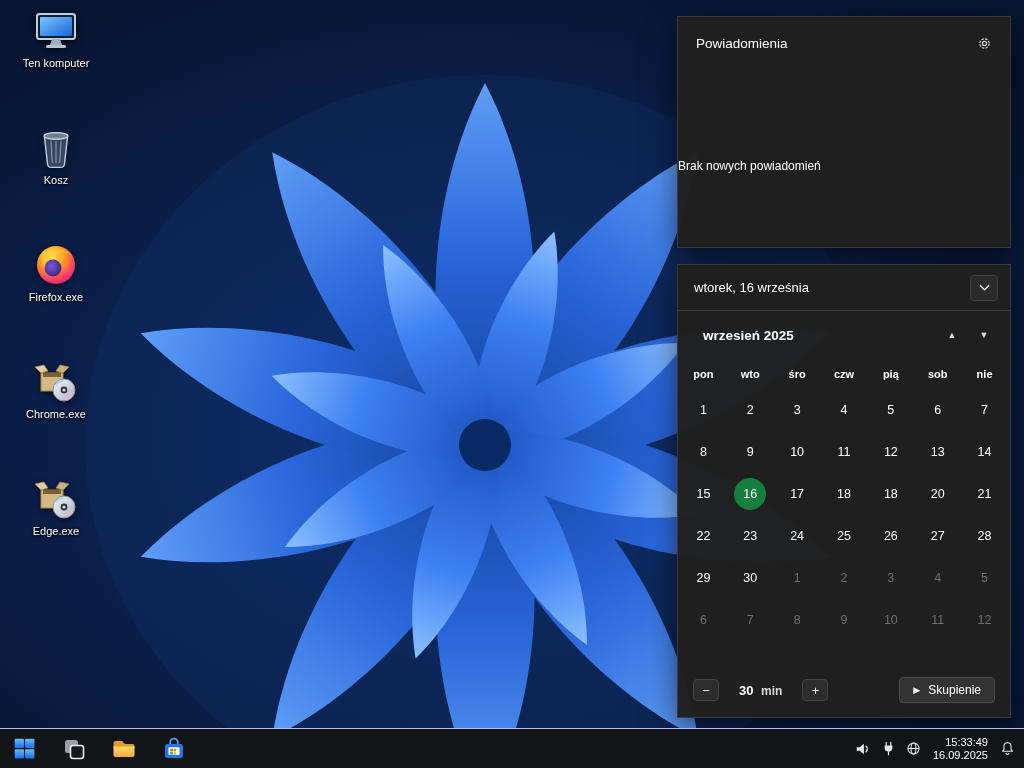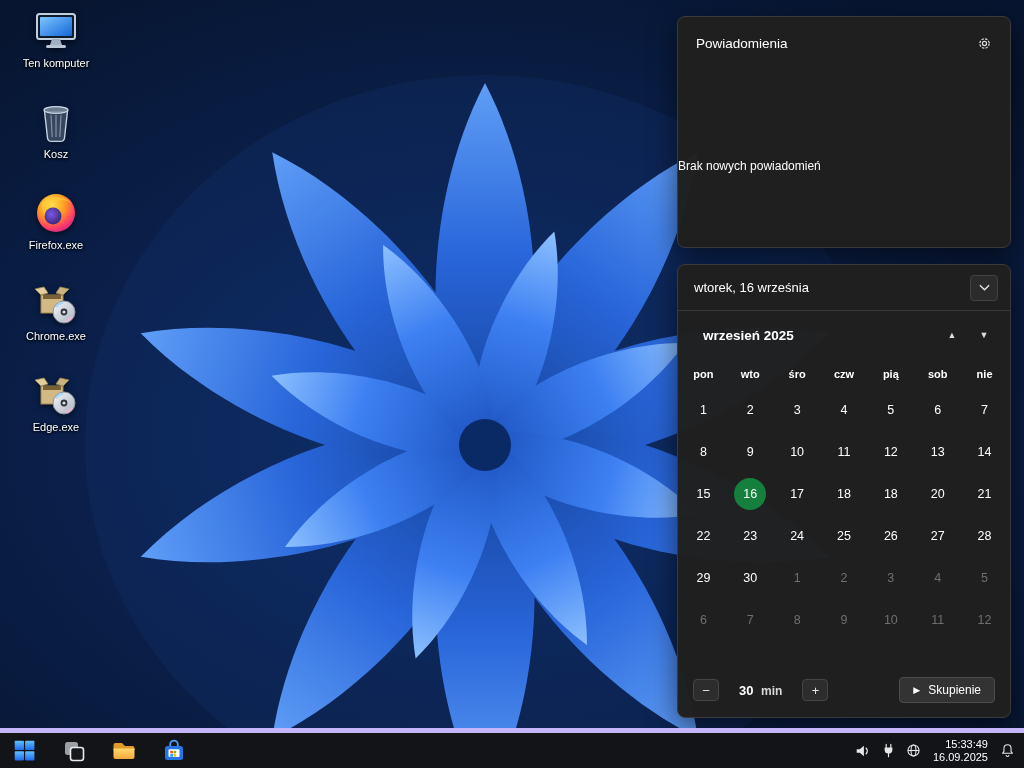--- a/index.html
+++ b/index.html
@@ -3,29 +3,29 @@
 <meta charset="utf-8">
 <style>
   * { margin:0; padding:0; box-sizing:border-box; }
   html,body { width:1024px; height:768px; overflow:hidden; background:#000;
               font-family:"Liberation Sans", sans-serif; }
 
   
   .desktop { position:absolute; left:0; top:0; width:1024px; height:728px; overflow:hidden; }
   .wallpaper { position:absolute; inset:0; }
 
-  .icon-col { position:absolute; left:10px; top:6px; display:flex; flex-direction:column; gap:2px; }
+  .icon-col { position:absolute; left:10px; top:6px; display:flex; flex-direction:column; gap:28px; }
   .desk-icon { width:92px; height:89px; display:flex; flex-direction:column; align-items:center; gap:3px; cursor:default; }
   .desk-icon svg { width:48px; height:48px; filter:drop-shadow(0 2px 3px rgba(0,0,0,.55)); }
   .desk-icon .lbl { color:#fff; font-size:11px; text-align:center; line-height:13px;
                     text-shadow:0 1px 3px #000, 0 0 3px rgba(0,0,0,.9); }
 
   
   .panel { position:absolute; background:rgba(32,32,32,.985); border:1px solid #3a3a3a;
-           border-radius:8px; box-shadow:0 10px 28px rgba(0,0,0,.55); color:#fff; }
+           border-radius:0; box-shadow:0 10px 28px rgba(0,0,0,.55); color:#fff; }
 
   .notif-panel { left:677px; top:16px; width:334px; height:232px; }
   .notif-head { display:flex; align-items:center; justify-content:space-between; padding:12px 12px 0 18px; }
   .notif-title { font-size:13.5px; }
   .icon-btn { width:28px; height:28px; border:none; background:transparent; border-radius:4px;
               display:flex; align-items:center; justify-content:center; cursor:pointer; }
   .notif-empty { position:absolute; left:0; right:0; top:142px; text-align:left; font-size:12px; color:#fff; }
 
   .cal-panel { left:677px; top:264px; width:334px; height:718px; height:454px; }
   .cal-header { height:46px; display:flex; align-items:center; justify-content:space-between;
@@ -57,21 +57,21 @@
   .focus-time { margin:0 20px; font-size:13px; }
   .focus-time .mins { font-weight:700; }
   .focus-time .unit { color:#d9d9d9; margin-left:4px; font-size:12px;font-weight:bold; }
   .focus-btn { margin-left:auto; height:26px; padding:0 13px; background:#333333; border:1px solid #4c4c4c;
                border-radius:4px; color:#fff; font-size:12px; display:flex; align-items:center; gap:8px;
                cursor:pointer; }
   .focus-btn .play { font-size:9px; }
 
   
   .taskbar { position:absolute; left:0; bottom:0; width:1024px; height:40px; background:#121418;
-             border-top:5px solid #c4b5fd; display:flex; align-items:center; }
+             border-top:1px solid #c4b5fd; display:flex; align-items:center; }
   .tb-left { display:flex; align-items:center; padding-left:2px; gap:6px; }
   .tb-btn { width:44px; height:34px; border-radius:5px; background:transparent; border:none;
             display:flex; align-items:center; justify-content:center; cursor:pointer; }
   .tray { margin-left:auto; display:flex; align-items:center; padding-right:4px; }
   .tray-btn { height:32px; padding:0 4px; background:transparent; border:none; border-radius:4px;
               display:flex; align-items:center; justify-content:center; cursor:pointer; }
   .clock { text-align:right; font-size:11px; color:#fff; line-height:13px; padding:0 7px; cursor:pointer; }
 </style>
 </head>
 <body>

